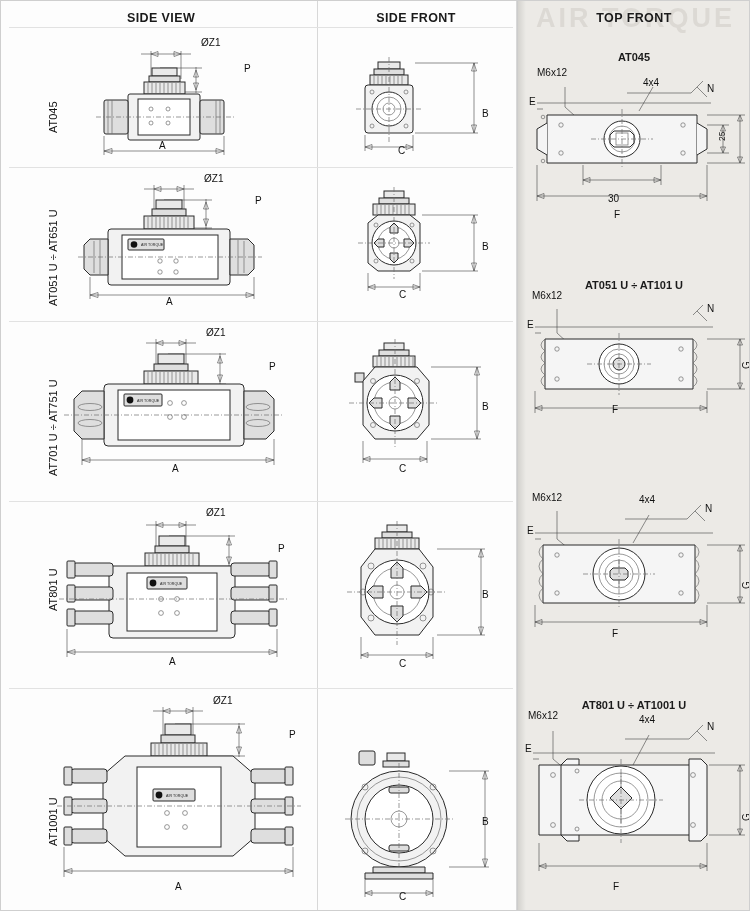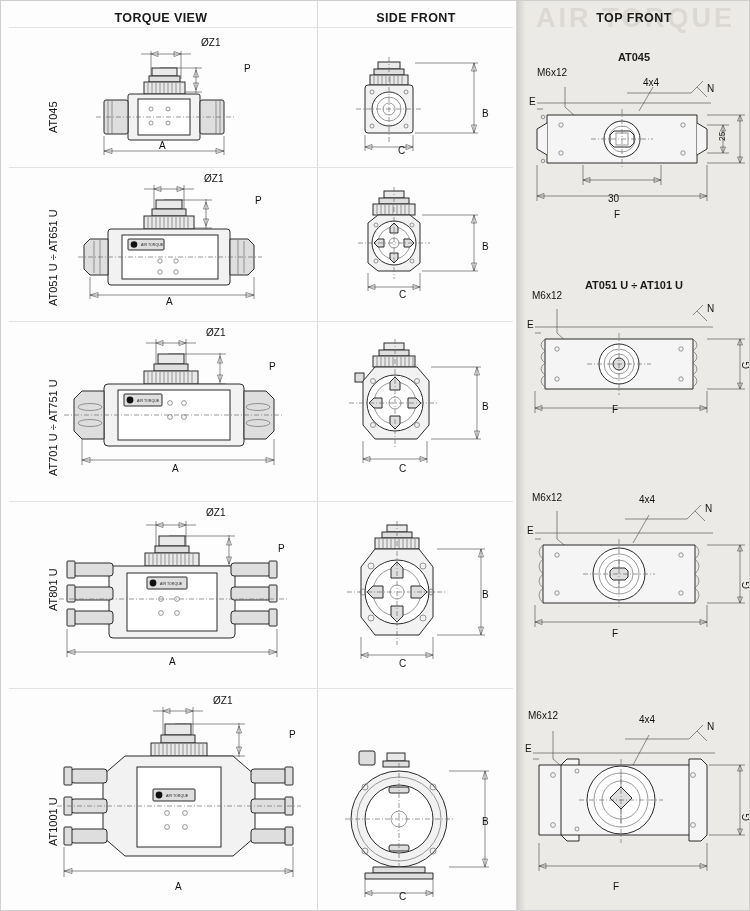--- a/index.html
+++ b/index.html
@@ -64,21 +64,21 @@
 
   <div class="vsep" style="left:316px"></div>
   <div class="vsep" style="left:515px"></div>
 
   <div class="hsep" style="top:26px;right:236px"></div>
   <div class="hsep" style="top:166px;right:236px"></div>
   <div class="hsep" style="top:320px;right:236px"></div>
   <div class="hsep" style="top:500px;right:236px"></div>
   <div class="hsep" style="top:687px;right:236px"></div>
 
-  <div class="col-head" style="left:60px;top:10px;width:200px">TORQUE VIEW</div>
+  <div class="col-head" style="left:60px;top:10px;width:200px">SIDE VIEW</div>
   <div class="col-head" style="left:330px;top:10px;width:170px">SIDE FRONT</div>
   <div class="col-head" style="left:516px;top:10px;width:234px">TOP FRONT</div>
 
   <div class="rowlabel" style="left:46px;top:132px">AT045</div>
 
   <div class="svgwrap" style="left:55px;top:36px;width:250px;height:128px">
     <svg width="250" height="128" viewBox="0 0 250 128">
 
       <line class="dim-l" x1="95" y1="14" x2="95" y2="42"></line>
       <line class="dim-l" x1="125" y1="14" x2="125" y2="42"></line>
@@ -777,20 +777,21 @@
       <path class="dim-l" d="M186 125 l-7 -2.5 v5 z" fill="#444"></path>
     </svg>
   </div>
   <div class="dim" style="left:531px;top:491px">M6x12</div>
   <div class="dim" style="left:638px;top:493px">4x4</div>
   <div class="dim" style="left:526px;top:524px">E</div>
   <div class="dim" style="left:704px;top:502px">N</div>
   <div class="dim" style="left:740px;top:588px;transform:rotate(-90deg);transform-origin:0 0">G</div>
   <div class="dim" style="left:611px;top:627px">F</div>
 
+  <div class="detail-title" style="left:516px;top:698px">AT801 U ÷ AT1001 U</div>
 
   <div class="svgwrap" style="left:520px;top:714px;width:228px;height:180px">
     <svg width="228" height="180" viewBox="0 0 228 180">
       <line class="dim-l" x1="32" y1="16" x2="32" y2="44"></line>
       <line class="dim-l" x1="32" y1="44" x2="58" y2="66"></line>
       <circle cx="58" cy="66" r="1.6" fill="#222"></circle>
       <line class="dim-l" x1="128" y1="20" x2="112" y2="50"></line>
       <line class="dim-l" x1="104" y1="24" x2="168" y2="24"></line>
       <line class="dim-l" x1="168" y1="24" x2="182" y2="10"></line>
       <line class="dim-l" x1="176" y1="16" x2="186" y2="26"></line>

